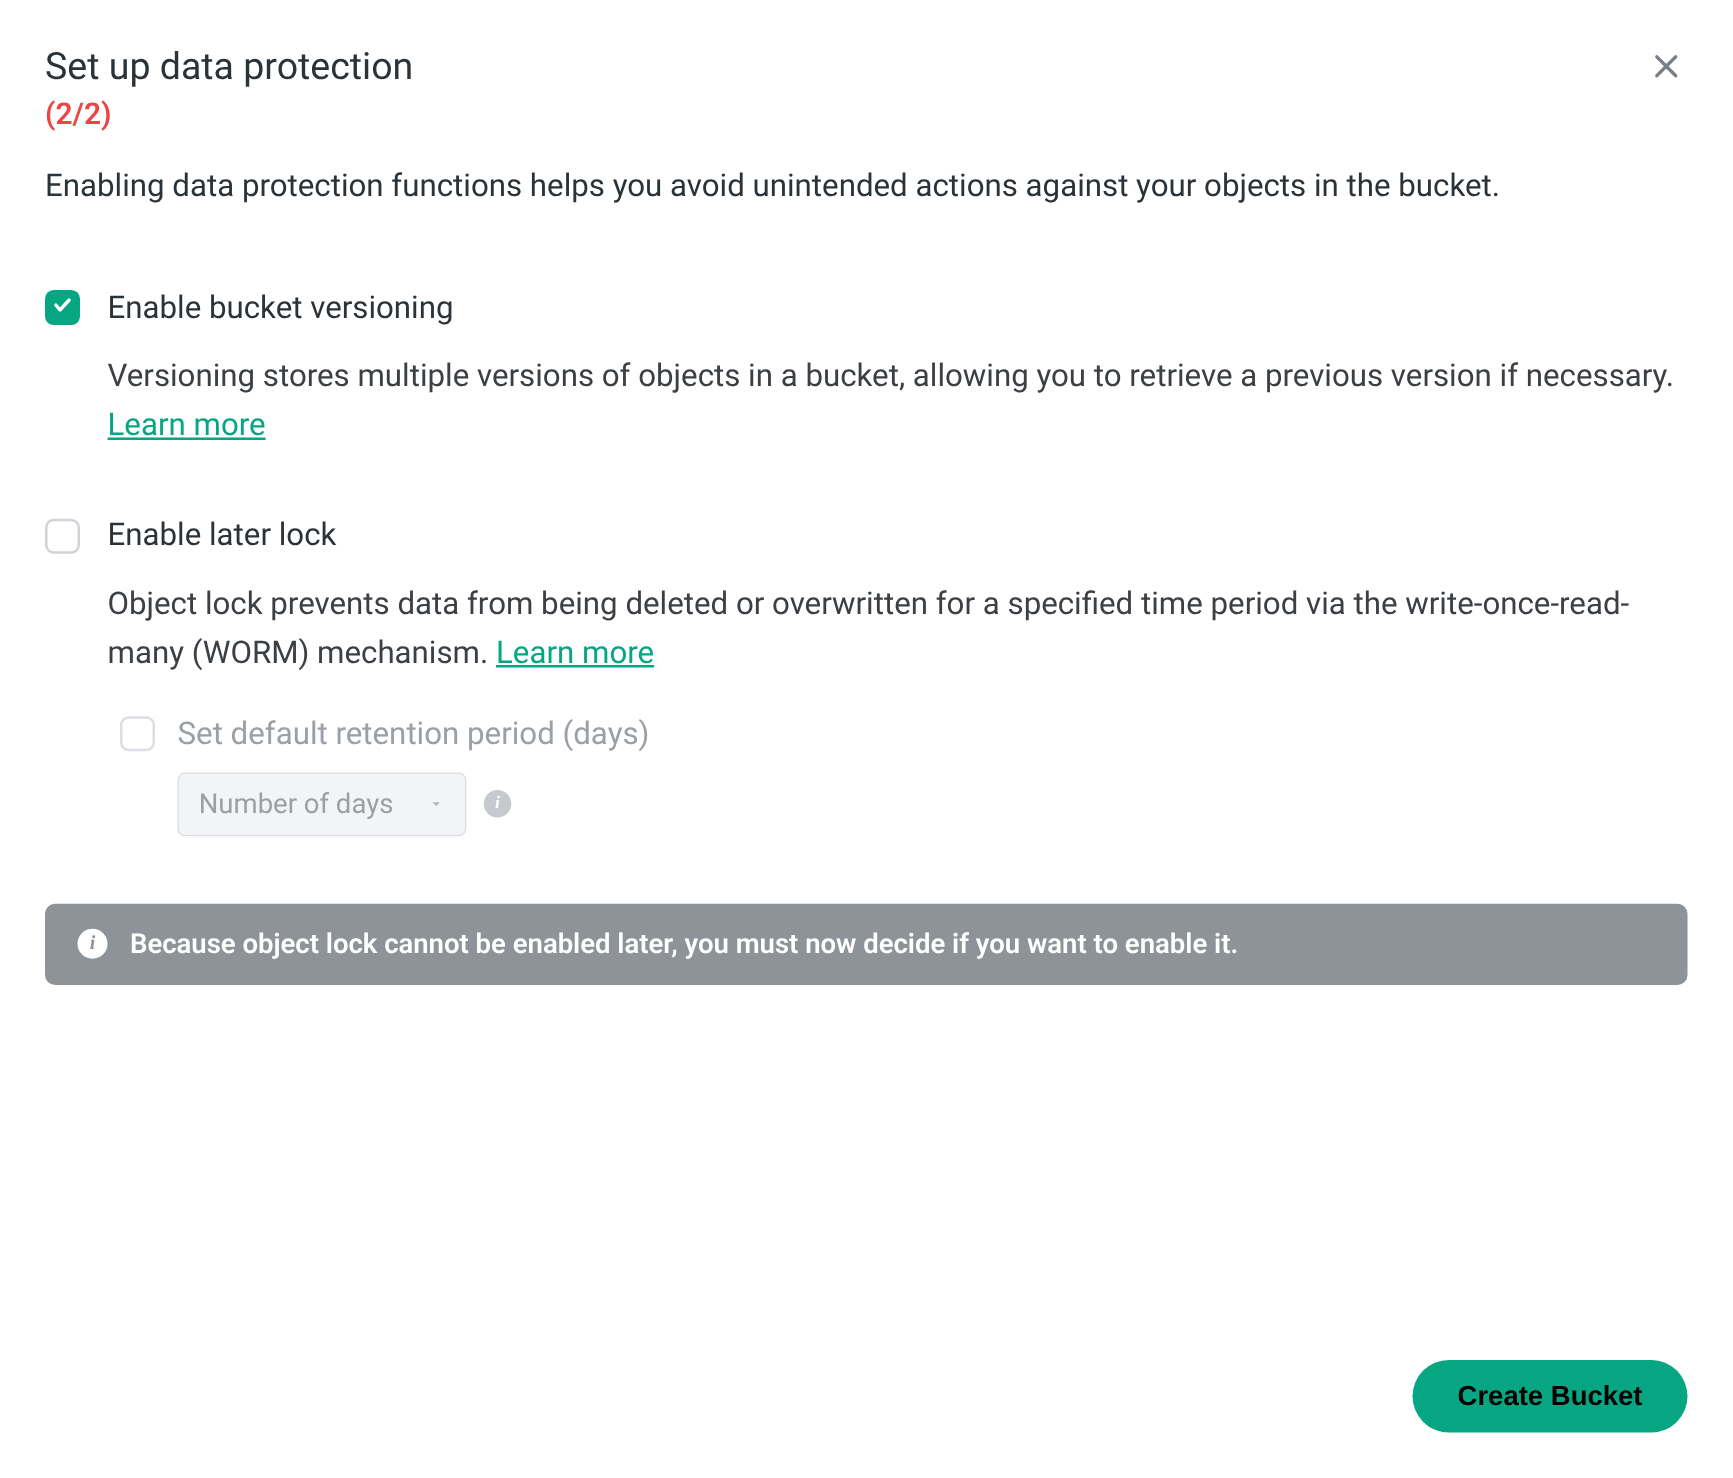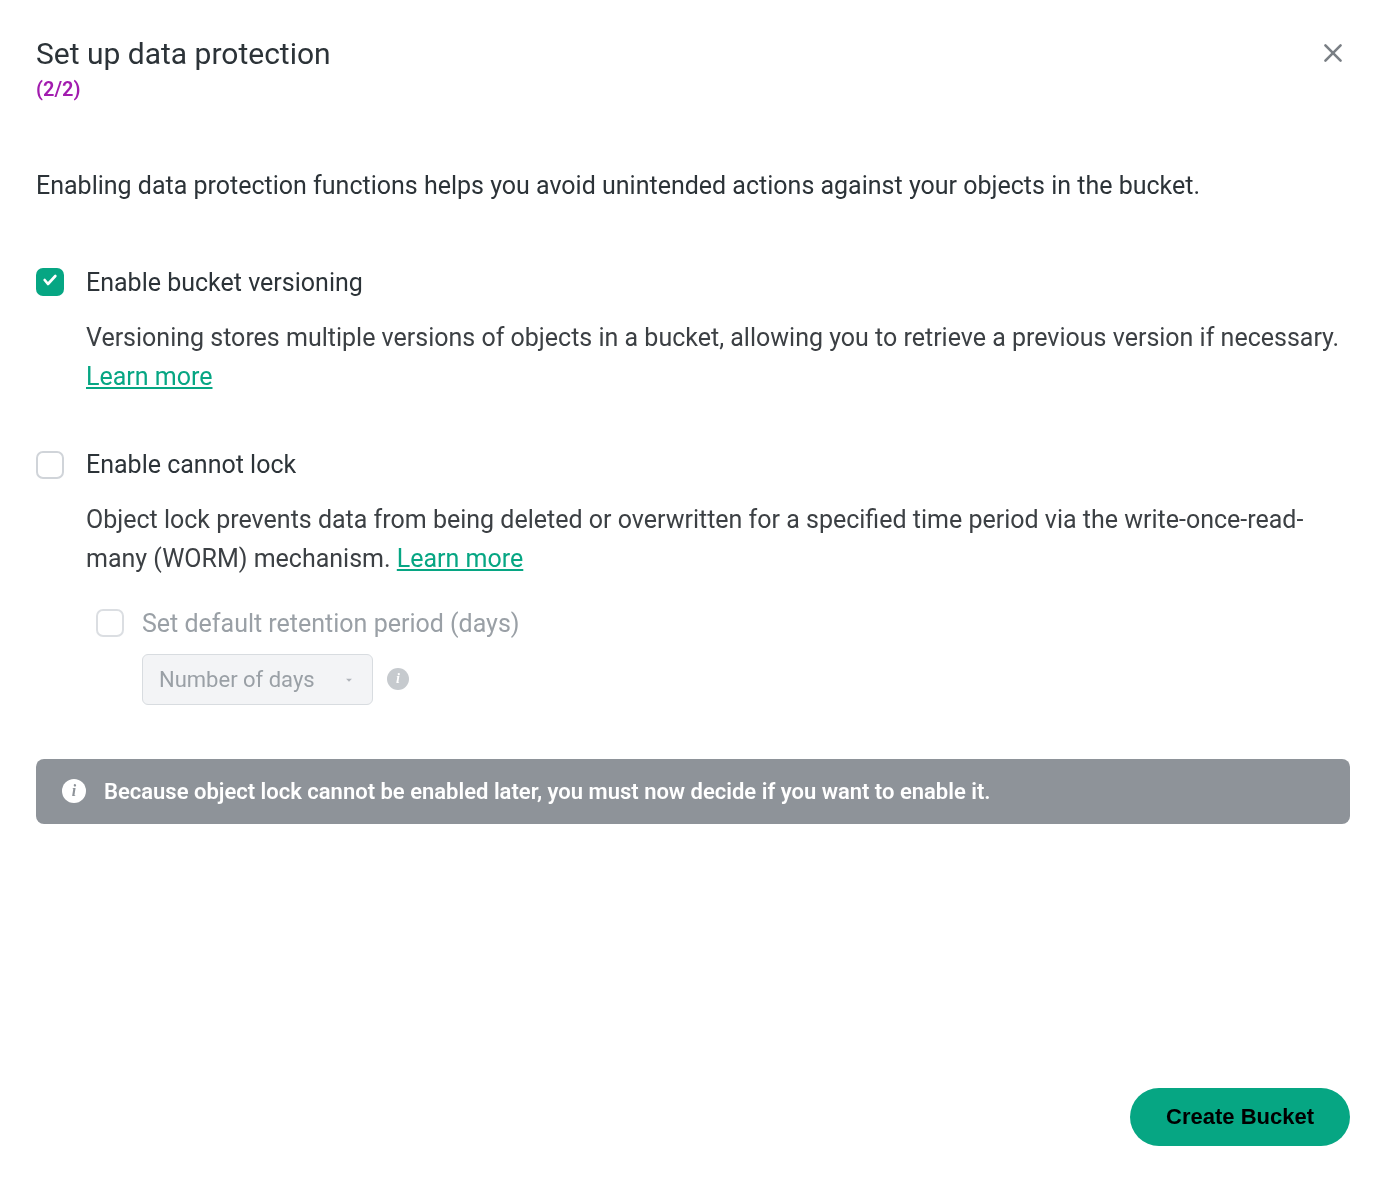--- a/index.html
+++ b/index.html
@@ -25,34 +25,34 @@
       display: flex;
       flex-direction: column;
       gap: 6px;
     }
     .title {
       font-size: 30px;
       font-weight: 400;
       color: #2c3338;
     }
     .step {
-      font-size: 20px;
+      font-size: 24px;
       font-weight: 600;
-      color: #a21caf;
+      color: #ef4444;
     }
     .close-btn {
       background: none;
       border: none;
       cursor: pointer;
       color: #7a7f85;
       padding: 4px;
       line-height: 0;
     }
     .intro {
-      margin-top: 66px;
+      margin-top: 26px;
       font-size: 25px;
       line-height: 1.55;
       color: #2c3338;
     }
     .options {
       margin-top: 62px;
     }
     .option-group {
       margin-bottom: 54px;
     }
@@ -241,21 +241,21 @@
       <span class="option-label">Enable bucket versioning</span>
     </div>
     <div class="option-desc">
       <span>Versioning stores multiple versions of objects in a bucket, allowing you to retrieve a previous version if necessary. </span><a class="link">Learn more</a>
     </div>
   </div>
 
   <div class="option-group">
     <div class="option-row">
       <span class="checkbox unchecked"></span>
-      <span class="option-label">Enable cannot lock</span>
+      <span class="option-label">Enable later lock</span>
     </div>
     <div class="option-desc">
       <span>Object lock prevents data from being deleted or overwritten for a specified time period via the write-once-read-many (WORM) mechanism. </span><a class="link">Learn more</a>
     </div>
 
     <div class="sub-option">
       <div class="sub-option-row">
         <span class="checkbox disabled"></span>
         <span class="sub-label">Set default retention period (days)</span>
       </div>

